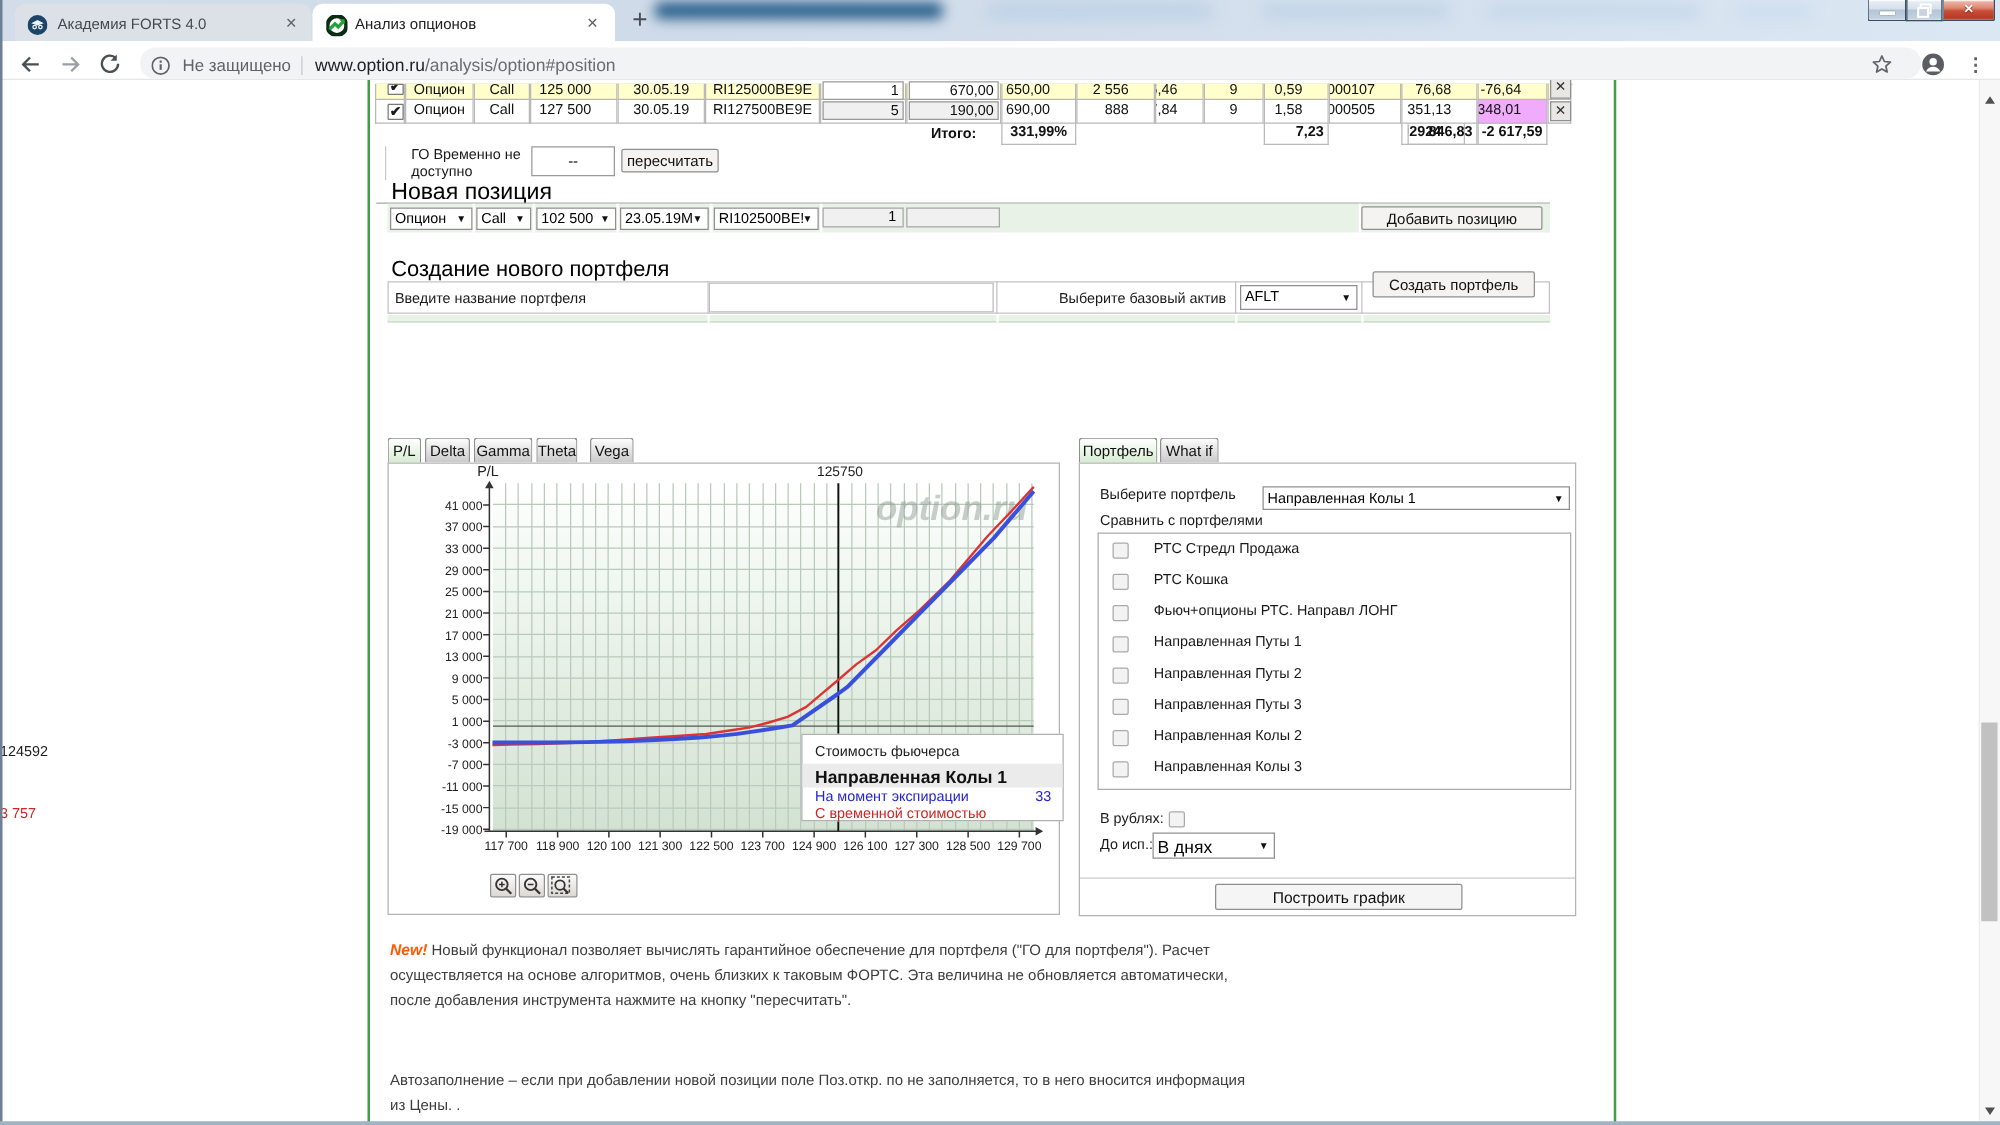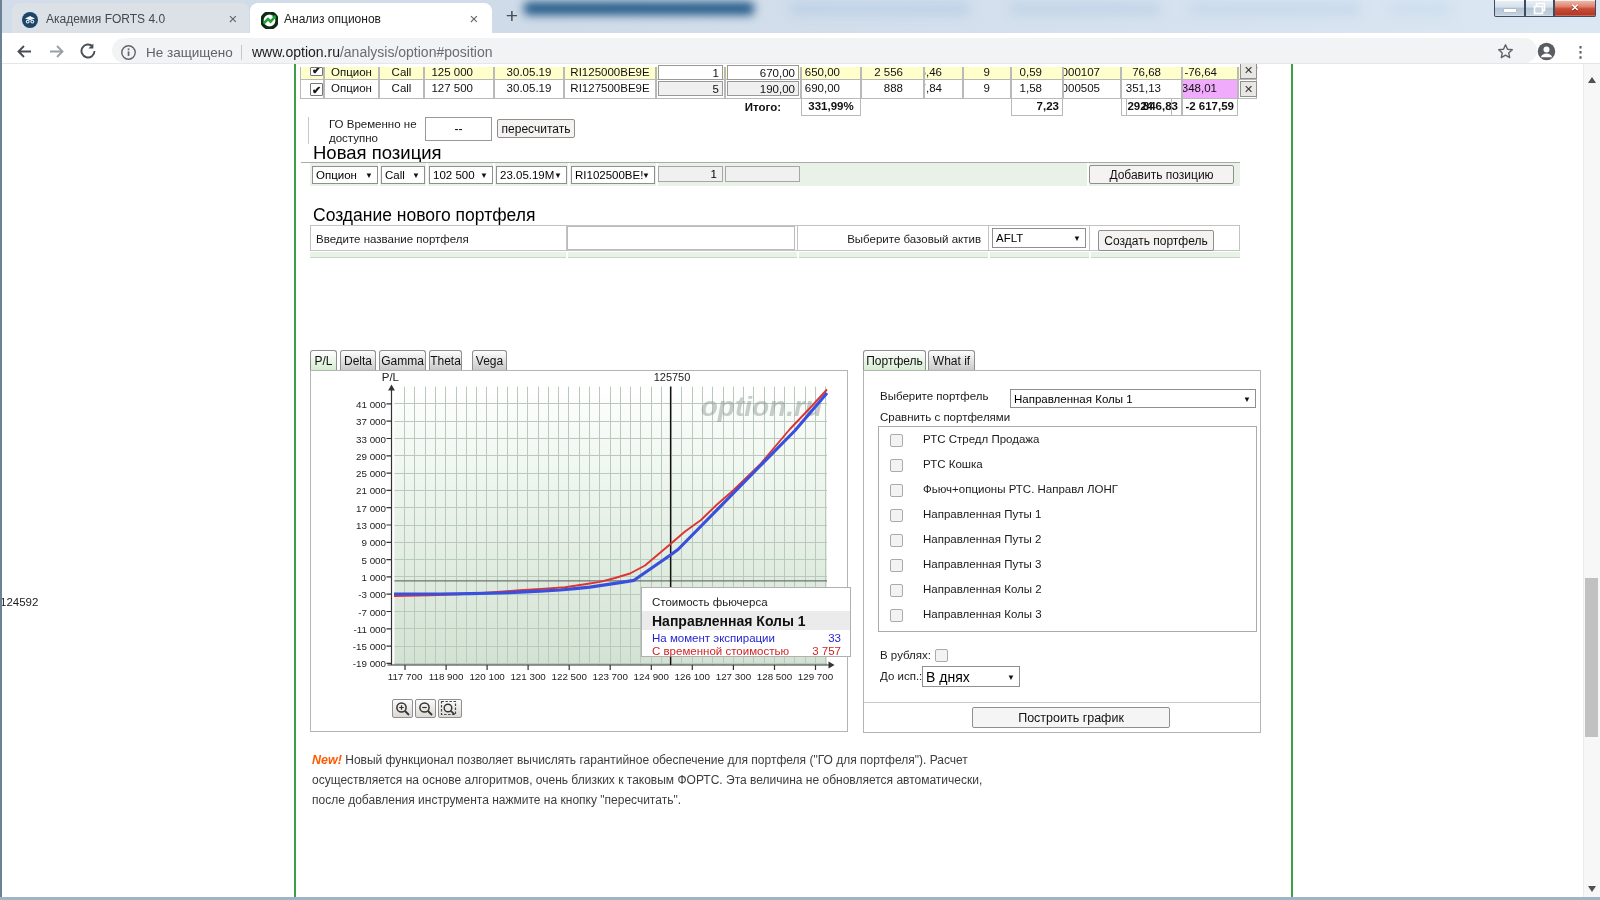--- a/index.html
+++ b/index.html
@@ -123,21 +123,21 @@
 
   <div class="abs" style="left:310px;top:225px;width:930px;height:26px;border:1px solid #c3c3c3"></div>
   <div class="abs f13" style="left:316px;top:233px">Введите название портфеля</div>
   <div class="abs" style="left:566px;top:225px;width:1px;height:26px;background:#c3c3c3"></div>
   <div class="abs" style="left:567px;top:226px;width:228px;height:24px;background:#fff;border:1px solid #bbb"></div>
   <div class="abs" style="left:797px;top:225px;width:1px;height:26px;background:#c3c3c3"></div>
   <div class="abs f13" style="left:781px;top:233px;width:200px;text-align:right">Выберите базовый актив</div>
   <div class="abs" style="left:988px;top:225px;width:1px;height:26px;background:#c3c3c3"></div>
   <div class="sel" style="left:992px;top:228px;width:94px;height:20px">AFLT</div>
   <div class="abs" style="left:1089px;top:225px;width:1px;height:26px;background:#c3c3c3"></div>
-  <div class="btn" style="left:1098px;top:230px;width:116px;height:21px">Создать портфель</div>
+  <div class="btn" style="left:1098px;top:217px;width:130px;height:21px">Создать портфель</div>
 
   <div class="abs" style="left:310px;top:251.5px;width:930px;height:6px;background:#e9f2e6;border-bottom:1px solid #c6d6c6"></div>
   <div class="abs" style="left:566px;top:251.5px;width:2px;height:6px;background:#fff"></div>
   <div class="abs" style="left:797px;top:251.5px;width:2px;height:6px;background:#fff"></div>
   <div class="abs" style="left:988px;top:251.5px;width:2px;height:6px;background:#fff"></div>
   <div class="abs" style="left:1089px;top:251.5px;width:2px;height:6px;background:#fff"></div>
 
 
   <div class="tabg tabact" style="left:310px;width:27px">P/L</div>
   <div class="tabg" style="left:340px;width:36px">Delta</div>
@@ -198,21 +198,21 @@
 </svg>
 
   <div class="abs" style="left:641px;top:587px;width:210px;height:70px;background:#fff;border:1px solid #b0b0b0"></div>
   <div class="abs f13" style="left:652px;top:596px;color:#222">Стоимость фьючерса</div>
   <div class="abs f13" style="left:0;top:596px;width:841px;color:#222">124592</div>
   <div class="abs" style="left:642px;top:611px;width:208px;height:19px;background:#ebebeb"></div>
   <div class="abs" style="left:652px;top:613px;font-size:14px;font-weight:bold;color:#111;white-space:nowrap">Направленная Колы 1</div>
   <div class="abs f13" style="left:652px;top:632px;color:#2525cf">На момент экспирации</div>
   <div class="abs f13" style="left:0;top:632px;width:841px;text-align:right;color:#2525cf">33</div>
   <div class="abs f13" style="left:652px;top:645px;color:#cf2525">С временной стоимостью</div>
-  <div class="abs f13" style="left:0;top:645px;width:841px;text-align:right;color:#cf2525">3 757</div>
+  <div class="abs f13" style="left:0;top:645px;width:841px;text-align:left;color:#cf2525">3 757</div>
 
   <div class="btn" style="left:392px;top:699px;width:21px;height:19px;background:linear-gradient(#fbfbfb,#dcd8d2)">
       <svg width="18" height="18" viewBox="0 0 18 18">
         <circle cx="7.5" cy="7.5" r="4.6" fill="none" stroke="#333" stroke-width="1.5"></circle>
         <path d="M11 11L15 15" stroke="#333" stroke-width="1.8"></path>
         <path d="M5.2 7.5h4.6M7.5 5.2v4.6" stroke="#333" stroke-width="1.2"></path>
       </svg>
     </div>
   <div class="btn" style="left:415px;top:699px;width:21px;height:19px;background:linear-gradient(#fbfbfb,#dcd8d2)">
       <svg width="18" height="18" viewBox="0 0 18 18">
@@ -253,20 +253,21 @@
 <div class="cb2" style="left:890px;top:609px"></div>
 <div class="abs f13" style="left:923px;top:608px">Направленная Колы 3</div>
   <div class="abs f13" style="left:880px;top:649px">В рублях:</div>
   <div class="cb2" style="left:935px;top:649px"></div>
   <div class="abs f13" style="left:880px;top:670px">До исп.:</div>
   <div class="sel" style="left:922px;top:666px;width:98px;height:21px;font-size:14px">В днях</div>
   <div class="abs" style="left:864px;top:702px;width:396px;height:1px;background:#c9c9c9"></div>
   <div class="btn" style="left:972px;top:707px;width:198px;height:21px;font-size:12.5px;background:#f5f5f5">Построить график</div>
 
   <p class="bt" style="top:750px"><span style="color:#ff5a00;font-weight:bold;font-style:italic;font-size:12.5px">New!</span> Новый функционал позволяет вычислять гарантийное обеспечение для портфеля ("ГО для портфеля"). Расчет<br>осуществляется на основе алгоритмов, очень близких к таковым ФОРТС. Эта величина не обновляется автоматически,<br>после добавления инструмента нажмите на кнопку "пересчитать".</p>
+  <p class="bt" style="top:854px">Автозаполнение – если при добавлении новой позиции поле Поз.откр. по не заполняется, то в него вносится информация<br>из Цены. .</p>
 
   <div class="abs" style="left:1583px;top:64px;width:17px;height:836px;background:#f7f7f7;border-left:1px solid #ececec"></div>
   <div class="abs" style="left:1588px;top:77px;width:0;height:0;border-left:4px solid transparent;border-right:4px solid transparent;border-bottom:6px solid #505050"></div>
   <div class="abs" style="left:1588px;top:886px;width:0;height:0;border-left:4px solid transparent;border-right:4px solid transparent;border-top:6px solid #505050"></div>
   <div class="abs" style="left:1585px;top:578px;width:13px;height:159px;background:#c1c1c1"></div>
 </div>
 
 <div id="tabbar">
   <div class="blob" style="left:524px;top:2px;width:230px;height:13px;background:#235a88;filter:blur(5px)"></div>
   <div class="blob" style="left:790px;top:4px;width:180px;height:10px;background:#b9cfe6"></div>

